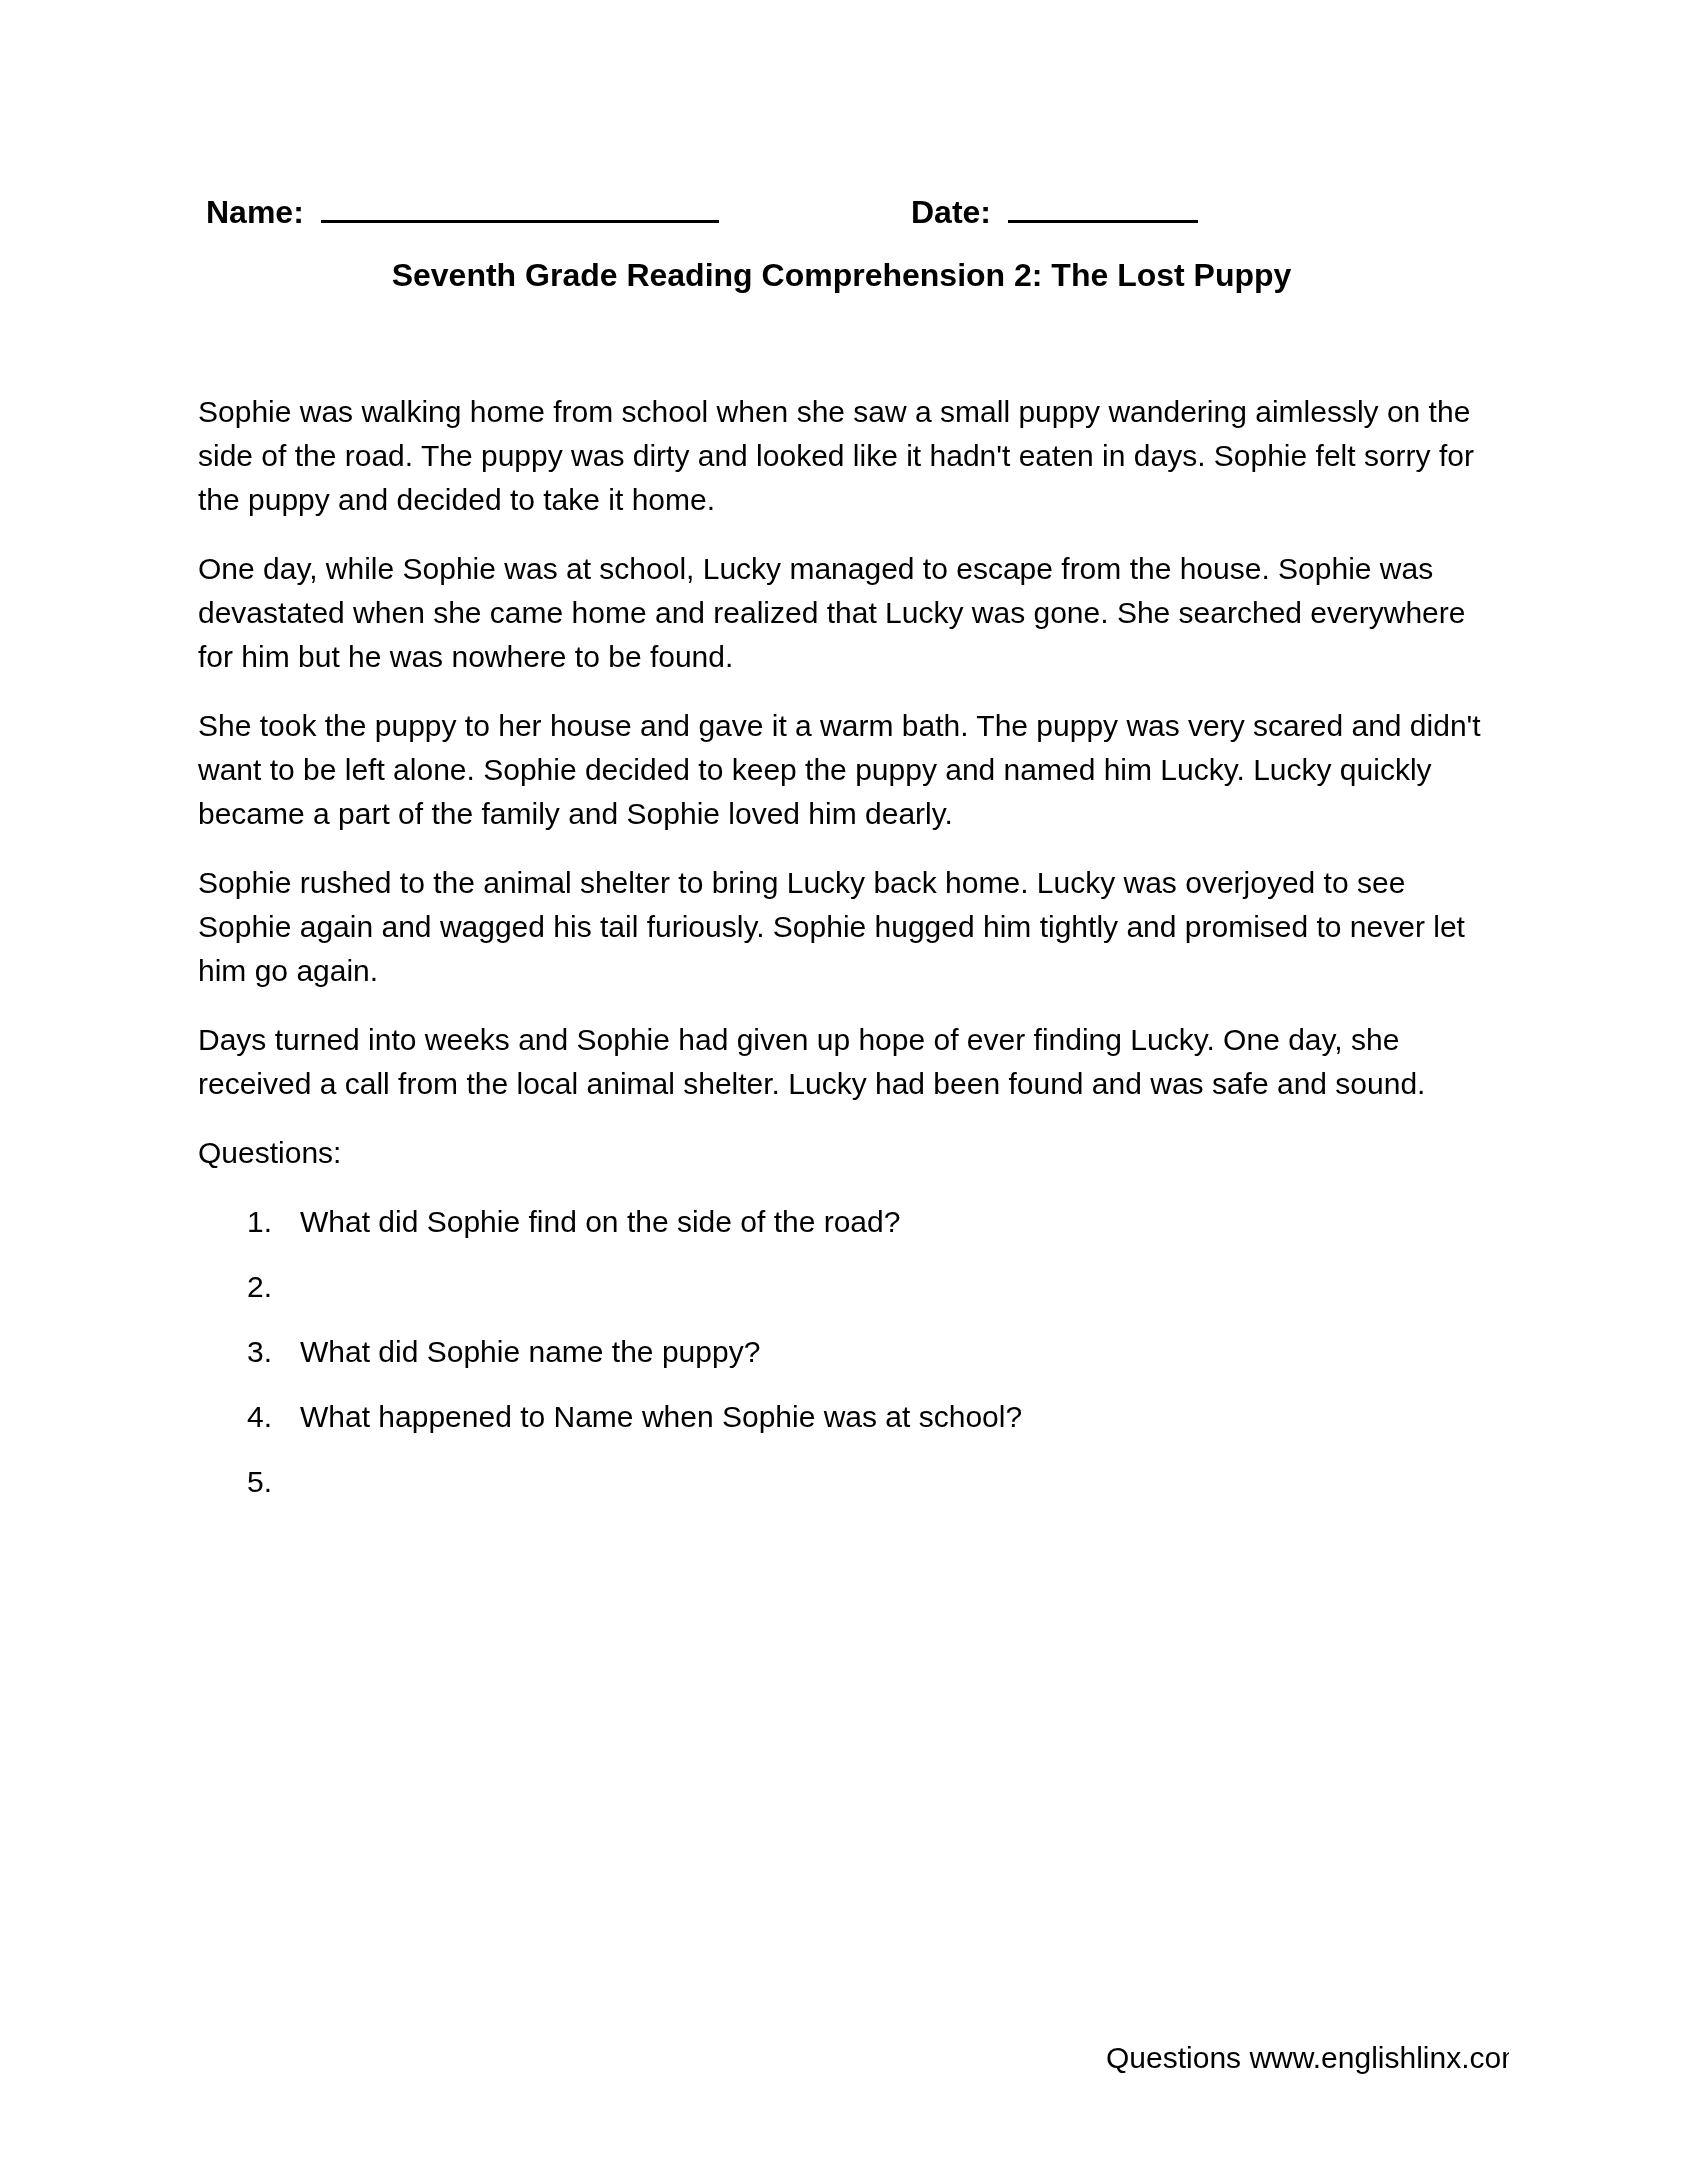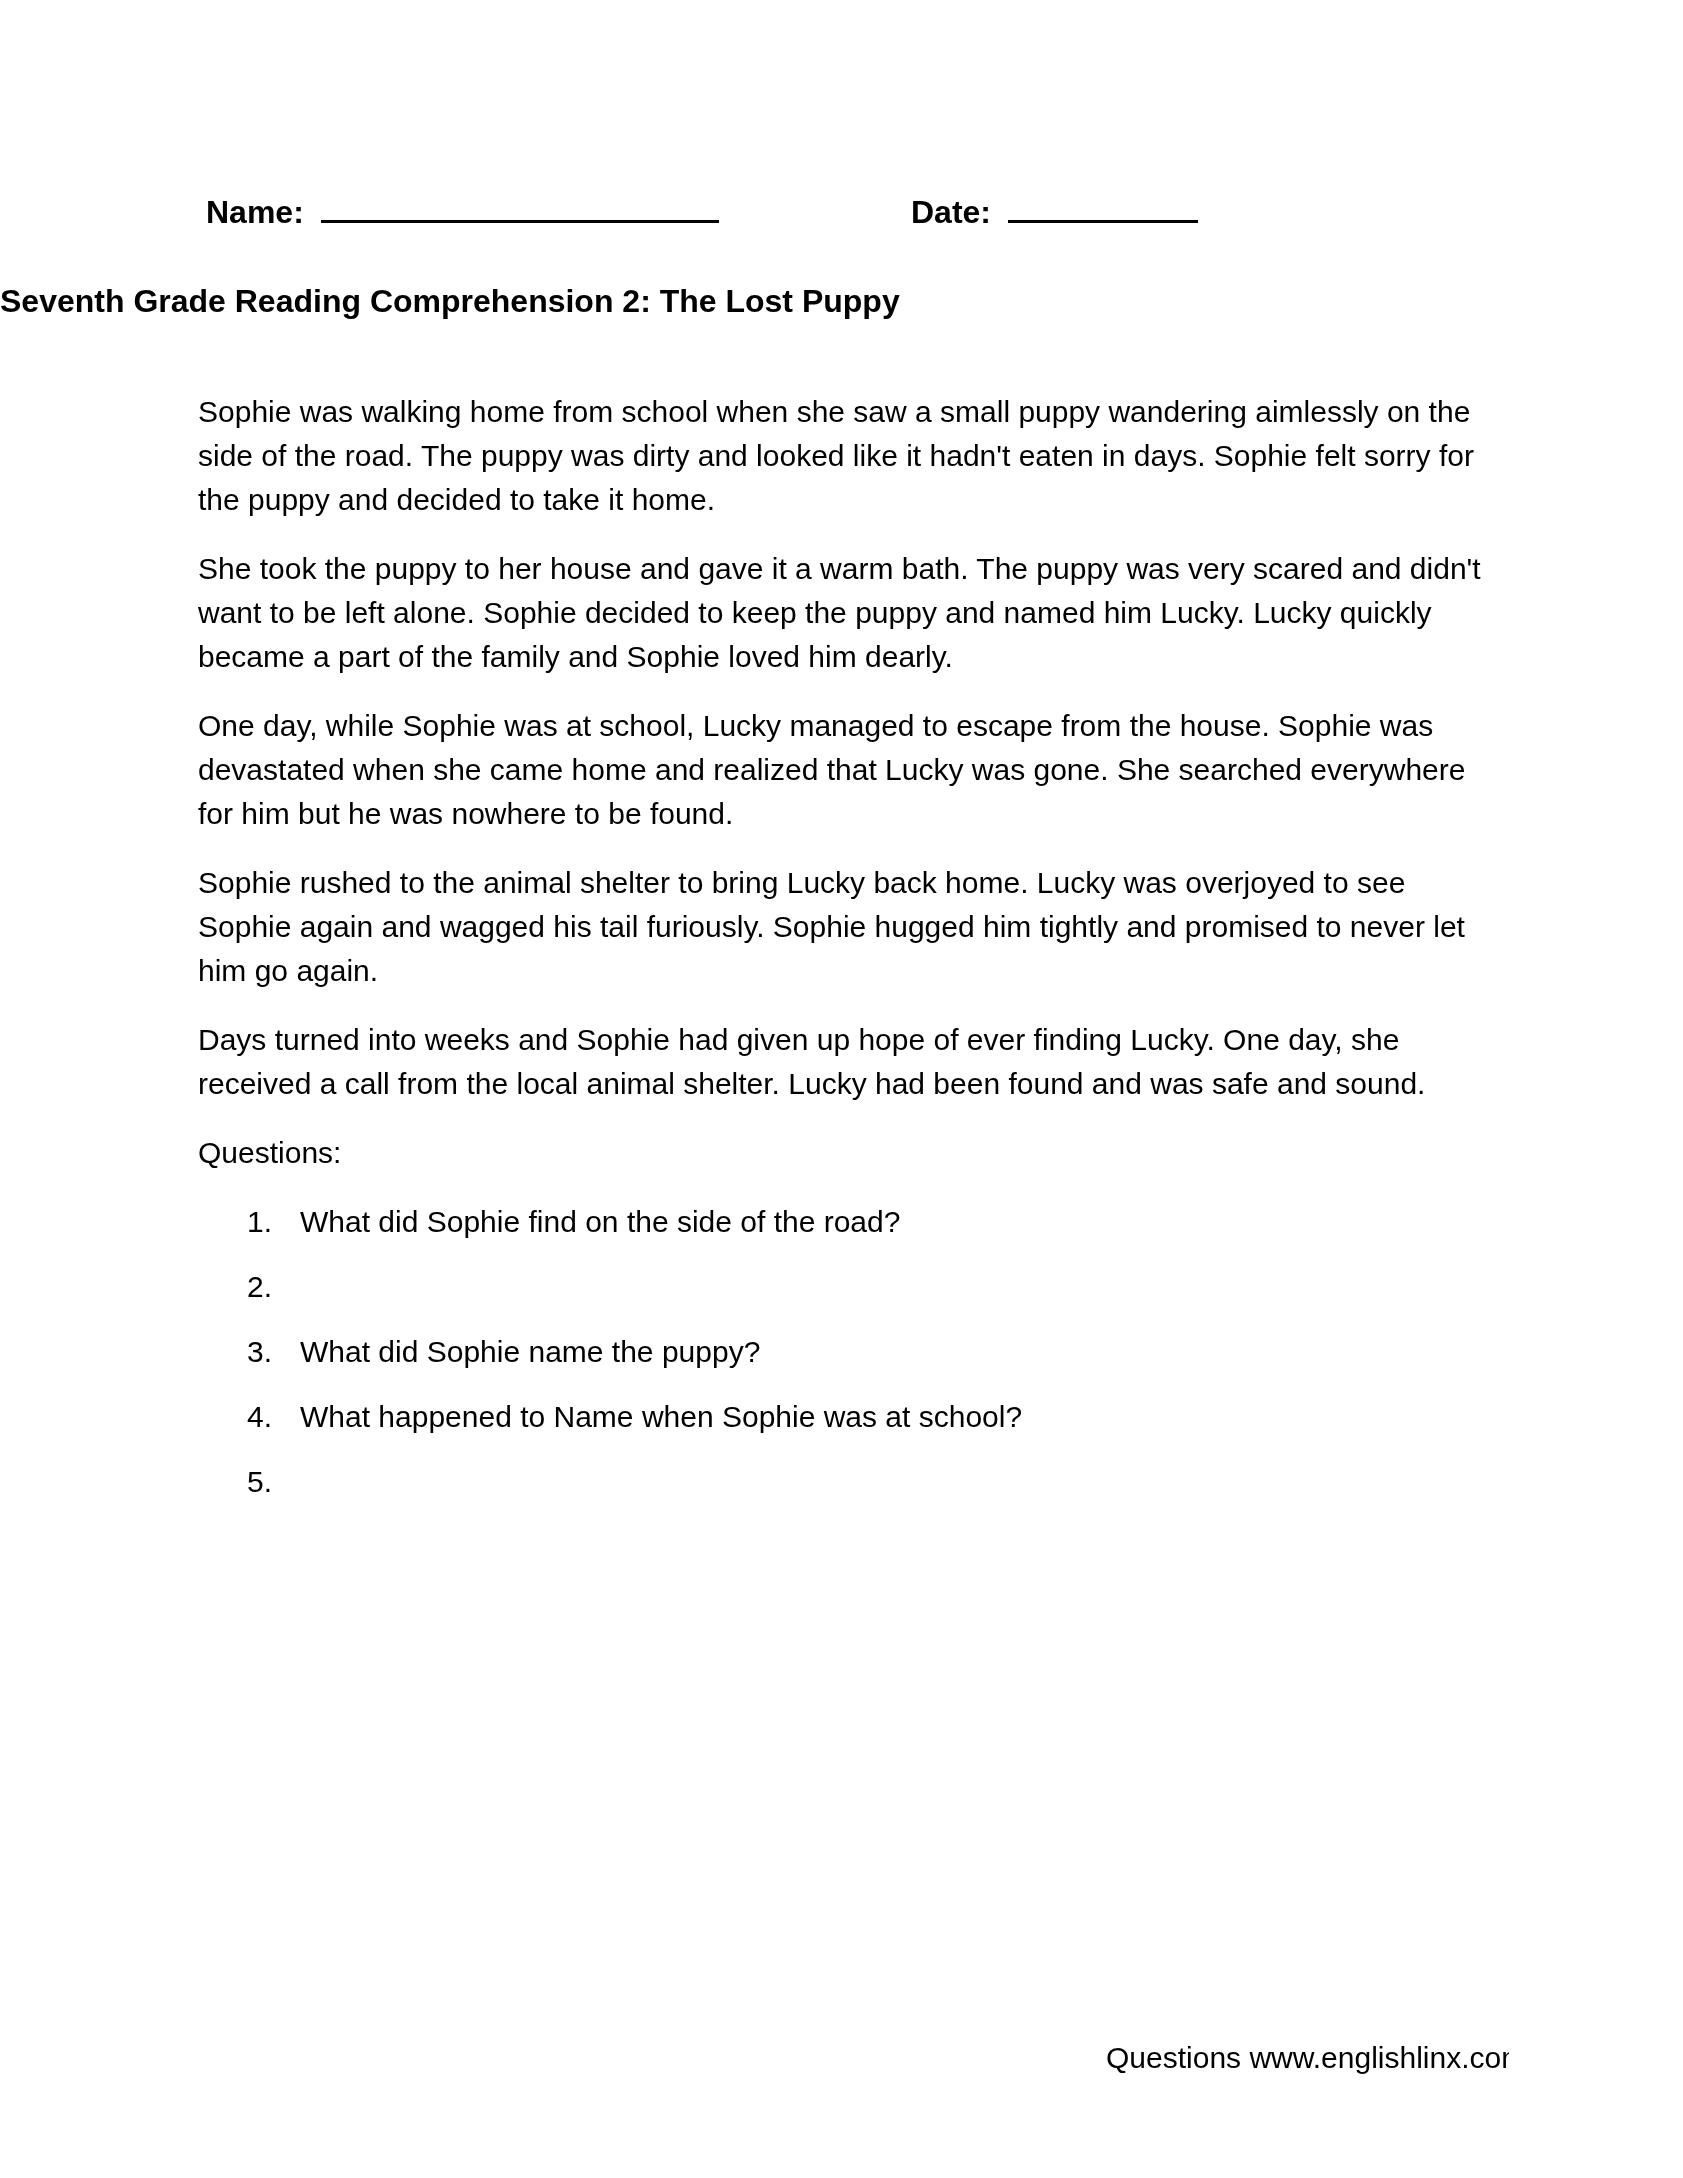--- a/index.html
+++ b/index.html
@@ -41,23 +41,24 @@
     display: inline-block;
     border-bottom: 3px solid #000000;
     height: 30px;
     vertical-align: baseline;
     margin-left: 8px;
   }
   .name-blank { width: 398px; }
   .date-blank { width: 190px; }
   .doc-title {
     position: absolute;
-    top: 283px;
+    top: 257px;
     left: 0;
     width: 1683px;
+    text-align: center;
     font-size: 32px;
     font-weight: 600;
   }
   .body-text {
     position: absolute;
     top: 390px;
     left: 198px;
     width: 1287px;
     font-size: 30px;
     line-height: 44px;
@@ -100,22 +101,22 @@
     <span class="date-group">
       <span>Date:</span>
       <span class="blank-line date-blank"></span>
     </span>
   </div>
 
   <div class="doc-title">Seventh Grade Reading Comprehension 2: The Lost Puppy</div>
 
   <div class="body-text">
     <p>Sophie was walking home from school when she saw a small puppy wandering aimlessly on the side of the road. The puppy was dirty and looked like it hadn't eaten in days. Sophie felt sorry for the puppy and decided to take it home.</p>
+    <p>One day, while Sophie was at school, Lucky managed to escape from the house. Sophie was devastated when she came home and realized that Lucky was gone. She searched everywhere for him but he was nowhere to be found.</p>
     <p>She took the puppy to her house and gave it a warm bath. The puppy was very scared and didn't want to be left alone. Sophie decided to keep the puppy and named him Lucky. Lucky quickly became a part of the family and Sophie loved him dearly.</p>
-    <p>One day, while Sophie was at school, Lucky managed to escape from the house. Sophie was devastated when she came home and realized that Lucky was gone. She searched everywhere for him but he was nowhere to be found.</p>
     <p>Sophie rushed to the animal shelter to bring Lucky back home. Lucky was overjoyed to see Sophie again and wagged his tail furiously. Sophie hugged him tightly and promised to never let him go again.</p>
     <p>Days turned into weeks and Sophie had given up hope of ever finding Lucky. One day, she received a call from the local animal shelter. Lucky had been found and was safe and sound.</p>
 
     <p class="questions-label">Questions:</p>
 
     <div class="question-item">
       <span class="question-number">1.</span>
       <span>What did Sophie find on the side of the road?</span>
     </div>
     <div class="question-item">

